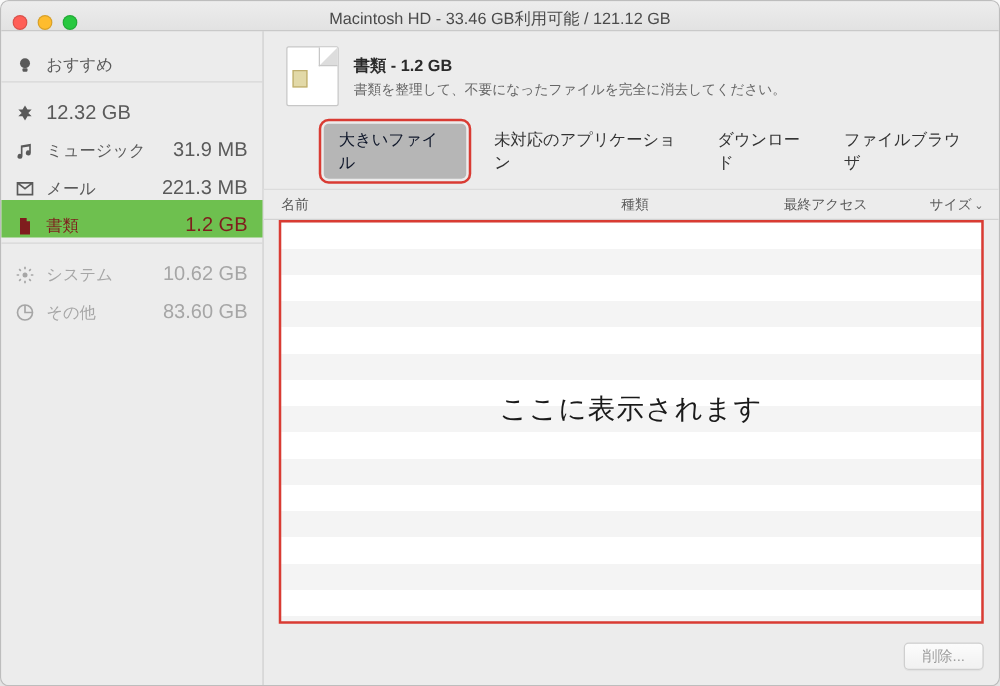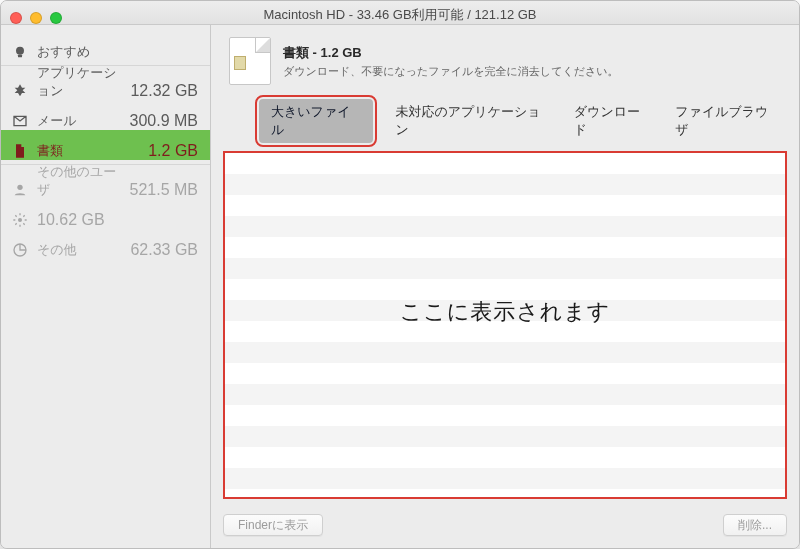--- a/index.html
+++ b/index.html
@@ -147,109 +147,111 @@
       </div>
 
       <div class="side-sep"></div>
 
       <div class="side-item">
         <span class="side-icon">
           <svg viewBox="0 0 24 24" width="16" height="16">
               <path d="M12 2l3 5h5l-4 4 4 4h-5l-3 5-3-5H4l4-4-4-4h5z"></path>
             </svg>
         </span>
-        <span class="lbl">アプリケーション</span>
         <span class="sz">12.32 GB</span>
       </div>
 
+      <div class="side-item">
+        <span class="side-icon">
+          <svg viewBox="0 0 24 24" width="16" height="16">
+              <path d="M9 18a3 3 0 1 1-2-2.83V5l12-2v11a3 3 0 1 1-2-2.83V6.2L9 7.6V18z"></path>
+            </svg>
+        </span>
+        <span class="lbl">ミュージック</span>
+        <span class="sz">31.9 MB</span>
+      </div>
 
       <div class="side-item">
         <span class="side-icon">
           <svg viewBox="0 0 24 24" width="16" height="16">
               <path d="M3 5h18v14H3zM3 5l9 7 9-7" fill="none" stroke="currentColor" stroke-width="2"></path>
             </svg>
         </span>
         <span class="lbl">メール</span>
-        <span class="sz">300.9 MB</span>
+        <span class="sz">221.3 MB</span>
       </div>
 
       <div class="side-item selected">
         <span class="side-icon">
           <svg viewBox="0 0 24 24" width="16" height="16">
               <path d="M6 2h8l4 4v16H6zM14 2v4h4"></path>
             </svg>
         </span>
         <span class="lbl">書類</span>
         <span class="sz">1.2 GB</span>
       </div>
 
       <div class="side-sep"></div>
 
-      <div class="side-item dim">
-        <span class="side-icon">
-          <svg viewBox="0 0 24 24" width="16" height="16">
-              <circle cx="12" cy="8" r="4"></circle>
-              <path d="M4 20c0-4 16-4 16 0"></path>
-            </svg>
-        </span>
-        <span class="lbl">その他のユーザ</span>
-        <span class="sz">521.5 MB</span>
-      </div>
 
       <div class="side-item dim">
         <span class="side-icon">
           <svg viewBox="0 0 24 24" width="16" height="16">
               <circle cx="12" cy="12" r="3"></circle>
               <path d="M12 2v3M12 19v3M2 12h3M19 12h3M5 5l2 2M17 17l2 2M5 19l2-2M17 7l2-2" stroke="currentColor" stroke-width="2" fill="none"></path>
             </svg>
         </span>
+        <span class="lbl">システム</span>
         <span class="sz">10.62 GB</span>
       </div>
 
       <div class="side-item dim">
         <span class="side-icon">
           <svg viewBox="0 0 24 24" width="16" height="16">
               <circle cx="12" cy="12" r="9" fill="none" stroke="currentColor" stroke-width="2"></circle>
               <path d="M12 3v9h9" fill="none" stroke="currentColor" stroke-width="2"></path>
             </svg>
         </span>
         <span class="lbl">その他</span>
-        <span class="sz">62.33 GB</span>
+        <span class="sz">83.60 GB</span>
       </div>
     </div>
 
     <div class="main">
       <div class="header">
         <div class="doc-icon">
             <div class="zip"></div>
           </div>
         <div class="header-text">
           <h2>書類 - 1.2 GB</h2>
-          <p>ダウンロード、不要になったファイルを完全に消去してください。</p>
+          <p>書類を整理して、不要になったファイルを完全に消去してください。</p>
         </div>
       </div>
 
       <div class="tabbar">
         <div class="tab active"><span>大きいファイル</span></div>
         <div class="tab"><span>未対応のアプリケーション</span></div>
         <div class="tab"><span>ダウンロード</span></div>
         <div class="tab"><span>ファイルブラウザ</span></div>
       </div>
 
+      <div class="cols">
+        <div class="c-name"><span>名前</span></div>
+        <div class="c-kind"><span>種類</span></div>
+        <div class="c-acc"><span>最終アクセス</span></div>
+        <div class="c-size"><span>サイズ</span><span class="sort">⌄</span></div>
+      </div>
 
       <div class="listwrap">
         <div class="list">
           <div class="placeholder">ここに表示されます</div>
         </div>
       </div>
 
       <div class="footer">
-        <button class="btn">
-            <span>Finderに表示</span>
-          </button>
         <div class="spacer"></div>
         <button class="btn">
             <span>削除...</span>
           </button>
       </div>
     </div>
   </div>
 </div>
 
 </body></html>

